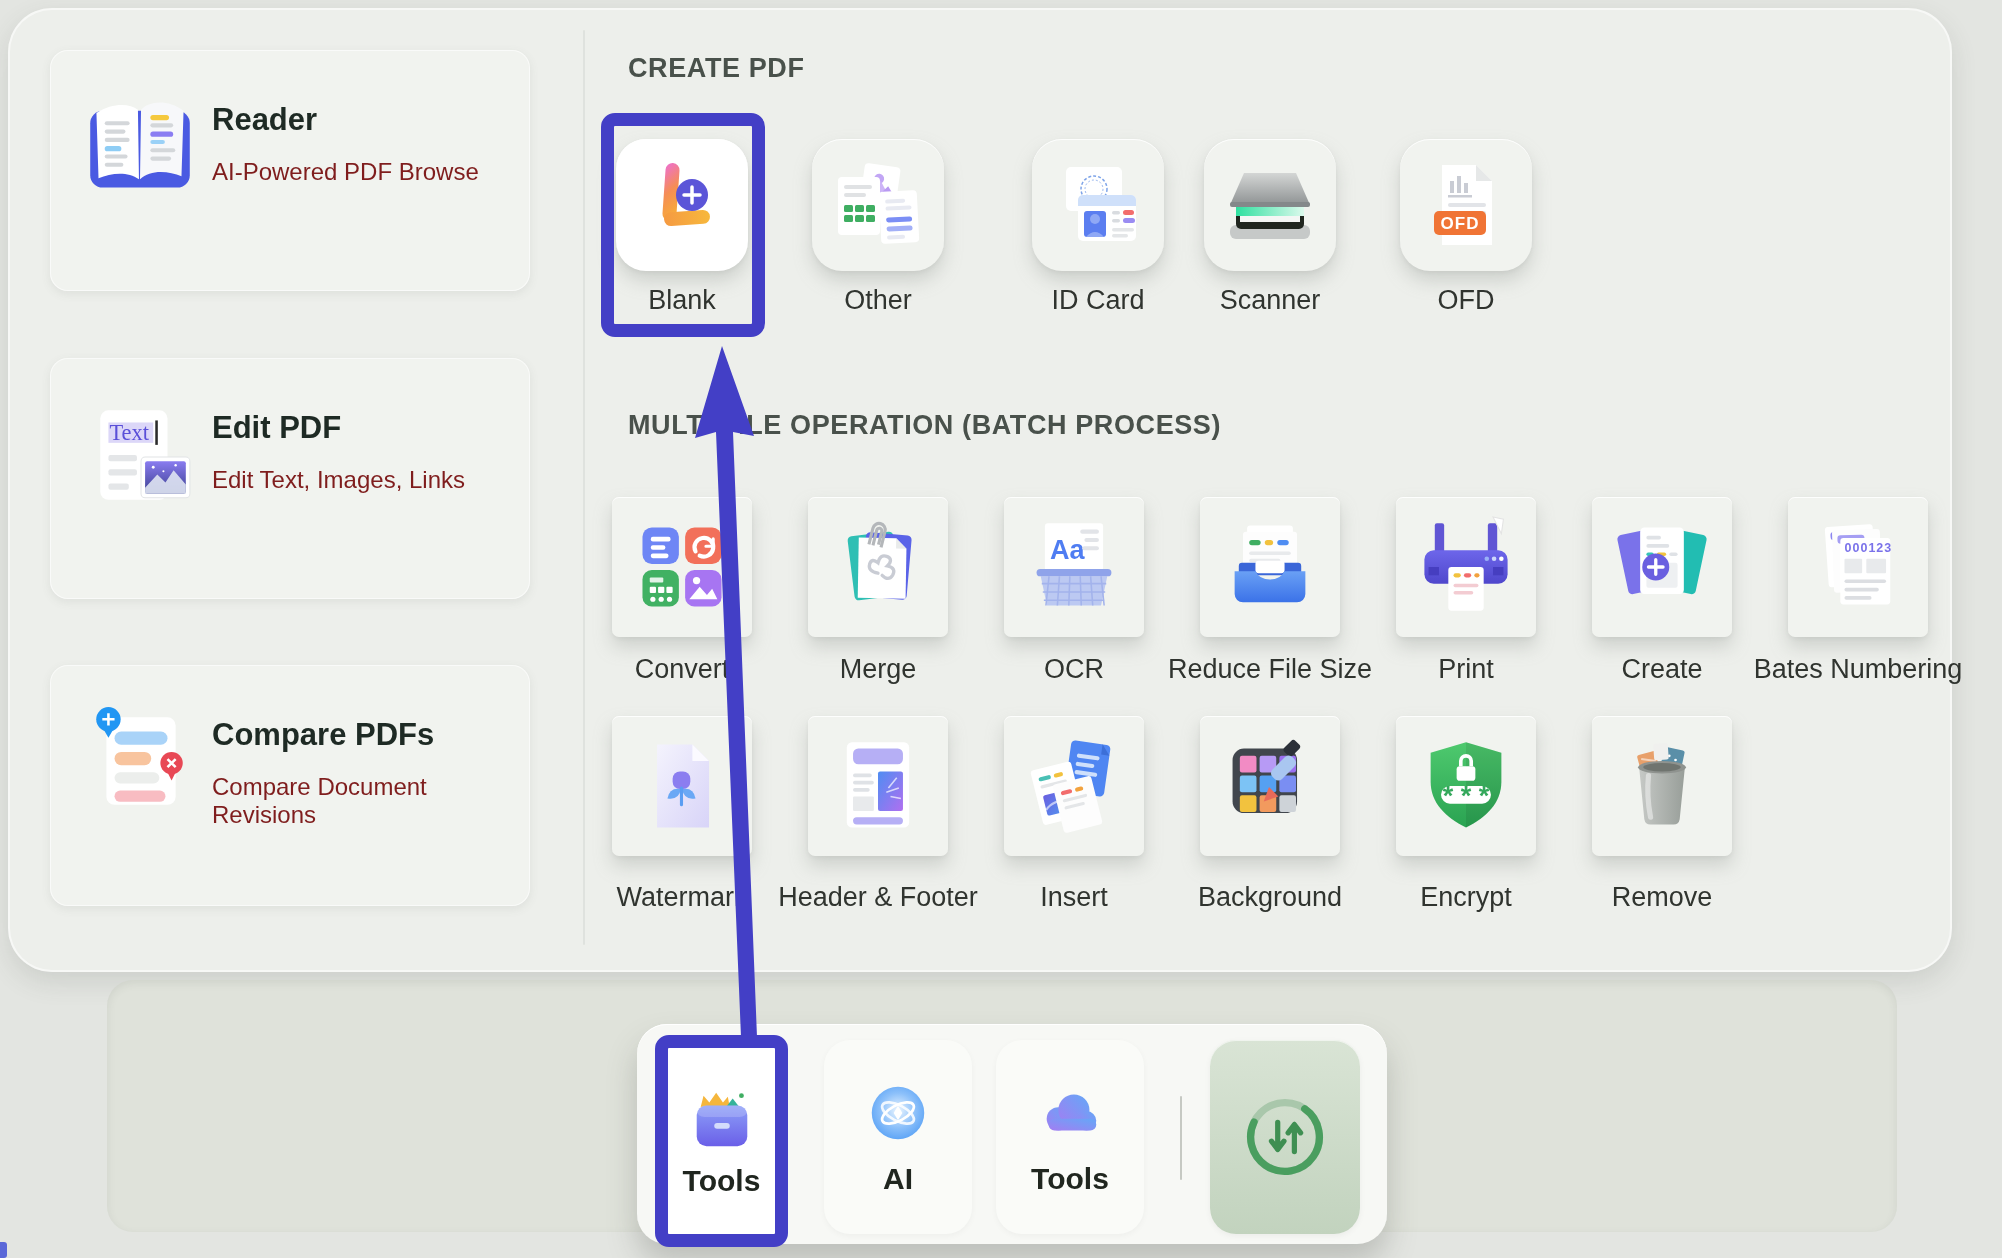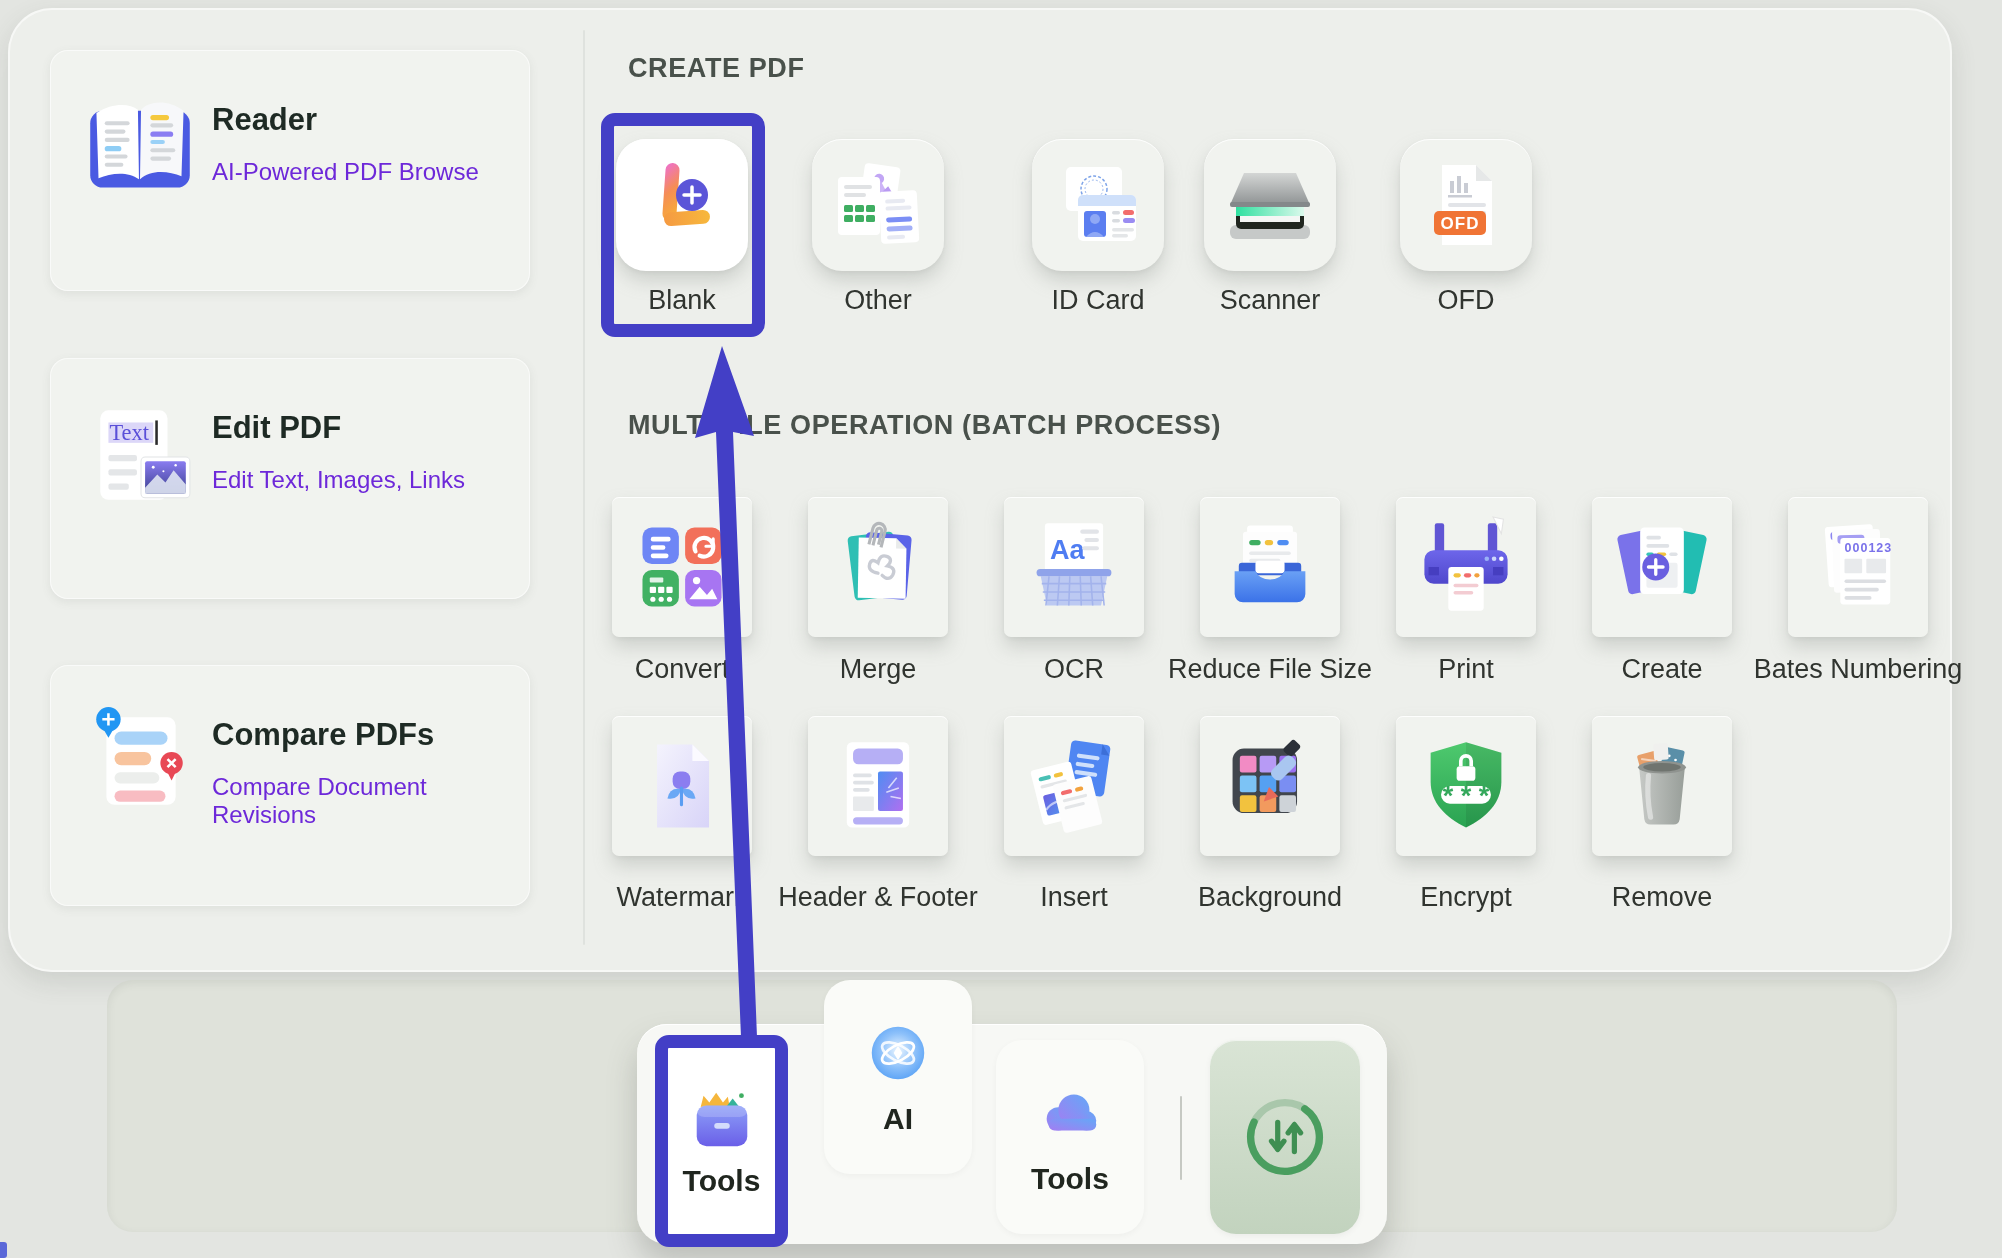--- a/index.html
+++ b/index.html
@@ -18,21 +18,21 @@
   }
   .v-divider{left:583px;top:30px;width:2px;height:915px;background:rgba(110,115,108,.10);border-radius:1px;}
   
   .side-card{
     left:50px;width:480px;height:241px;border-radius:18px;background:#f1f3ef;
     box-shadow:0 3px 10px rgba(90,95,88,.10), inset 0 0 0 1px rgba(255,255,255,.6);
     cursor:pointer;
   }
   .side-card .card-icon{position:absolute;left:34px;top:44px;}
   .side-card .card-title{position:absolute;left:162px;top:52px;font-size:31px;font-weight:700;color:#1e2a24;}
-  .side-card .card-sub{position:absolute;left:162px;top:108px;font-size:24px;color:#6d28d9;}
+  .side-card .card-sub{position:absolute;left:162px;top:108px;font-size:24px;color:#7f1d1d;}
   
   .section-header{font-size:27px;font-weight:700;color:#49514b;letter-spacing:.6px;white-space:nowrap;}
   
   .cell{position:absolute;display:flex;flex-direction:column;align-items:center;width:220px;}
   .tile{
     width:132px;height:132px;border-radius:30px;background:#f1f3ef;
     box-shadow:0 10px 18px rgba(150,156,148,.35), 0 2px 4px rgba(0,0,0,.05), inset 0 1px 0 rgba(255,255,255,.85);
     display:flex;align-items:center;justify-content:center;cursor:pointer;
   }
   .tile.white{background:#ffffff;}
@@ -58,21 +58,21 @@
   }
   .dock-item{
     position:absolute;display:flex;flex-direction:column;align-items:center;justify-content:center;
     gap:14px;cursor:pointer;
   }
   .dock-item .dock-label{font-size:30px;color:#20261f;font-weight:bold;}
   #tools-box{
     left:655px;top:1035px;width:133px;height:212px;background:#ffffff;
     border:13px solid #433fc6;border-radius:14px;box-sizing:border-box;gap:10px;z-index:41;
   }
-  #ai-tile{left:824px;top:980px;width:148px;height:194px;border-radius:26px;background:#fafbf8;box-shadow:0 2px 6px rgba(0,0,0,.04);}
+  #ai-tile{left:824px;top:1040px;width:148px;height:194px;border-radius:26px;background:#fafbf8;box-shadow:0 2px 6px rgba(0,0,0,.04);}
   #cloud-tile{left:996px;top:1040px;width:148px;height:194px;border-radius:26px;background:#fafbf8;box-shadow:0 2px 6px rgba(0,0,0,.04);}
   .dock-divider{left:1180px;top:1096px;width:2px;height:84px;background:#c6c9c3;border-radius:1px;}
   #sync-tile{
     left:1210px;top:1040px;width:150px;height:194px;border-radius:26px;
     background:linear-gradient(180deg,#d9e4d5,#c2d3be);
     box-shadow:inset 0 1px 0 rgba(255,255,255,.6), 0 2px 6px rgba(0,0,0,.05);
   }
   .edge-sliver{left:0;top:1242px;width:7px;height:16px;background:#5b68d8;border-radius:0 3px 3px 0;}
   svg{display:block;}
 </style>

